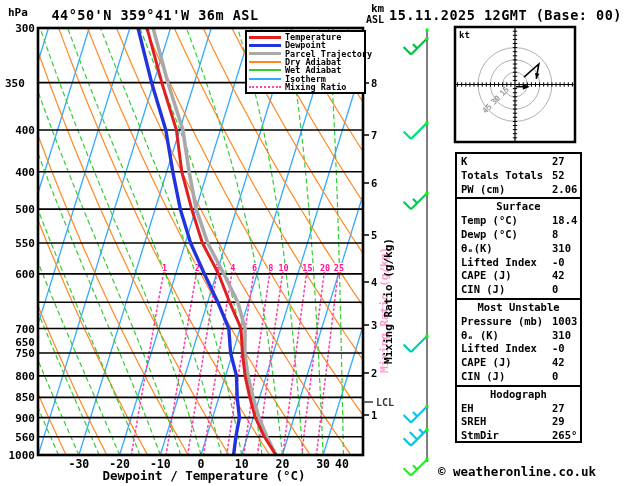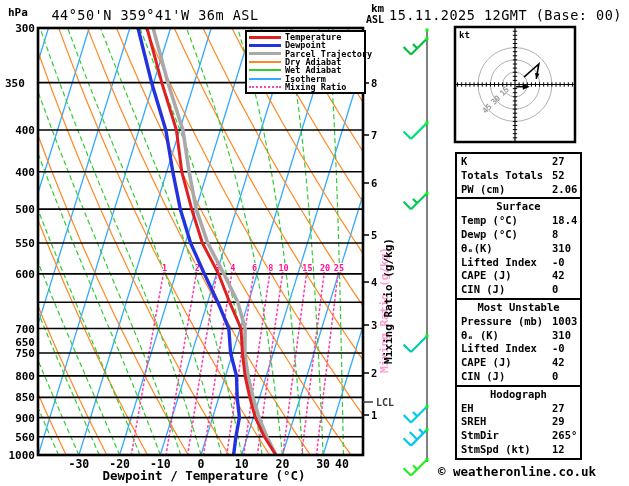--- a/index.html
+++ b/index.html
@@ -1,19 +1,19 @@
 <!DOCTYPE html>
 <html><head>
 <meta charset="utf-8">
 <style>
   html,body{margin:0;padding:0;background:#fff;}
   .page{position:relative;width:629px;height:486px;background:#fff;
         font-family:"DejaVu Sans Mono",monospace;color:#000;overflow:hidden;}
   .abs{position:absolute;}
-  .title{font-size:13.5px;font-weight:normal;letter-spacing:0.5px;white-space:pre;}
+  .title{font-size:13.5px;font-weight:bold;letter-spacing:0.5px;white-space:pre;}
   .unit{font-size:11px;font-weight:bold;}
   .ptick{font-size:11px;font-weight:bold;transform:translateY(-50%);right:594px;text-align:right;width:30px;}
   .kmtick{font-size:10.5px;font-weight:bold;transform:translateY(-50%);}
   .ttick{font-size:11.5px;font-weight:bold;transform:translateX(-50%);}
   .xtitle{font-size:12.5px;font-weight:bold;transform:translateX(-50%);white-space:pre;}
   .lcl{font-size:10px;font-weight:bold;color:#3a3a3a;transform:translateY(-50%);}
   .legend{border:2px solid #000;background:#fff;padding:1px 0 1px 2px;}
   .legend-row{display:flex;align-items:center;height:8.3px;}
   .legend-swatch{width:32px;margin-right:4px;flex:0 0 32px;}
   .legend-label{font-size:8.5px;font-weight:bold;white-space:pre;line-height:8px;}
@@ -356,23 +356,22 @@
         <div class="panel-row"><span class="lab">CIN (J)</span><span class="val">0</span></div>
       </div>
       <div class="panel-box" style="top: 298px; height: 88.8px;">
         <div class="panel-row hdr">Most Unstable</div>
         <div class="panel-row"><span class="lab">Pressure (mb)</span><span class="val">1003</span></div>
         <div class="panel-row"><span class="lab">θₑ (K)</span><span class="val">310</span></div>
         <div class="panel-row"><span class="lab">Lifted Index</span><span class="val">-0</span></div>
         <div class="panel-row"><span class="lab">CAPE (J)</span><span class="val">42</span></div>
         <div class="panel-row"><span class="lab">CIN (J)</span><span class="val">0</span></div>
       </div>
-      <div class="panel-box" style="top: 384.8px; height: 75px;">
+      <div class="panel-box" style="top: 384.8px; height: 58px;">
         <div class="panel-row hdr">Hodograph</div>
         <div class="panel-row"><span class="lab">EH</span><span class="val">27</span></div>
         <div class="panel-row"><span class="lab">SREH</span><span class="val">29</span></div>
         <div class="panel-row"><span class="lab">StmDir</span><span class="val">265°</span></div>
-        <div class="panel-row"><span class="lab">StmSpd (kt)</span><span class="val">12</span></div>
       </div>
     </div>
 
   <div class="abs credit" style="left:517px;top:464px;transform:translateX(-50%);white-space:pre;">© weatheronline.co.uk</div>
 </div>
 
 </body></html>

